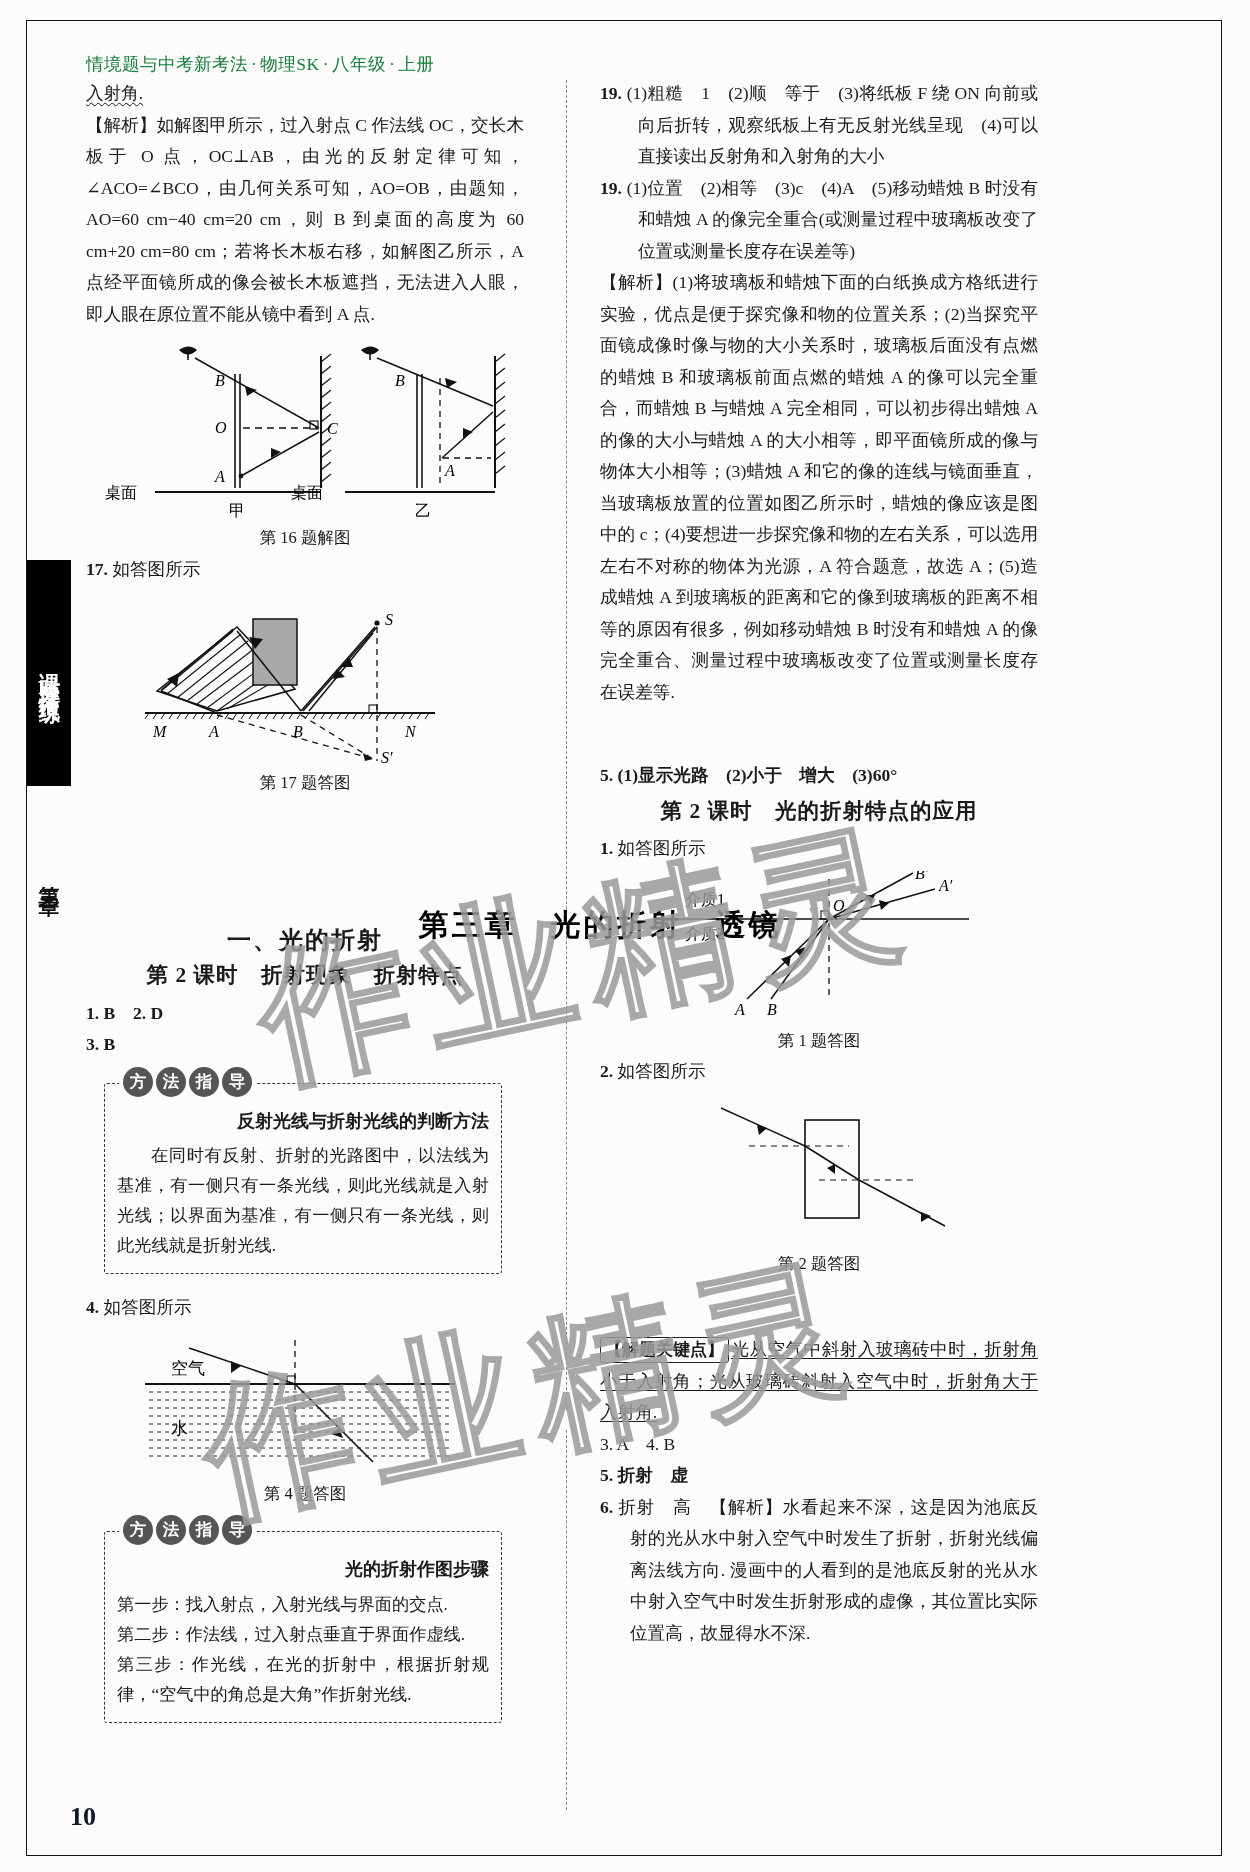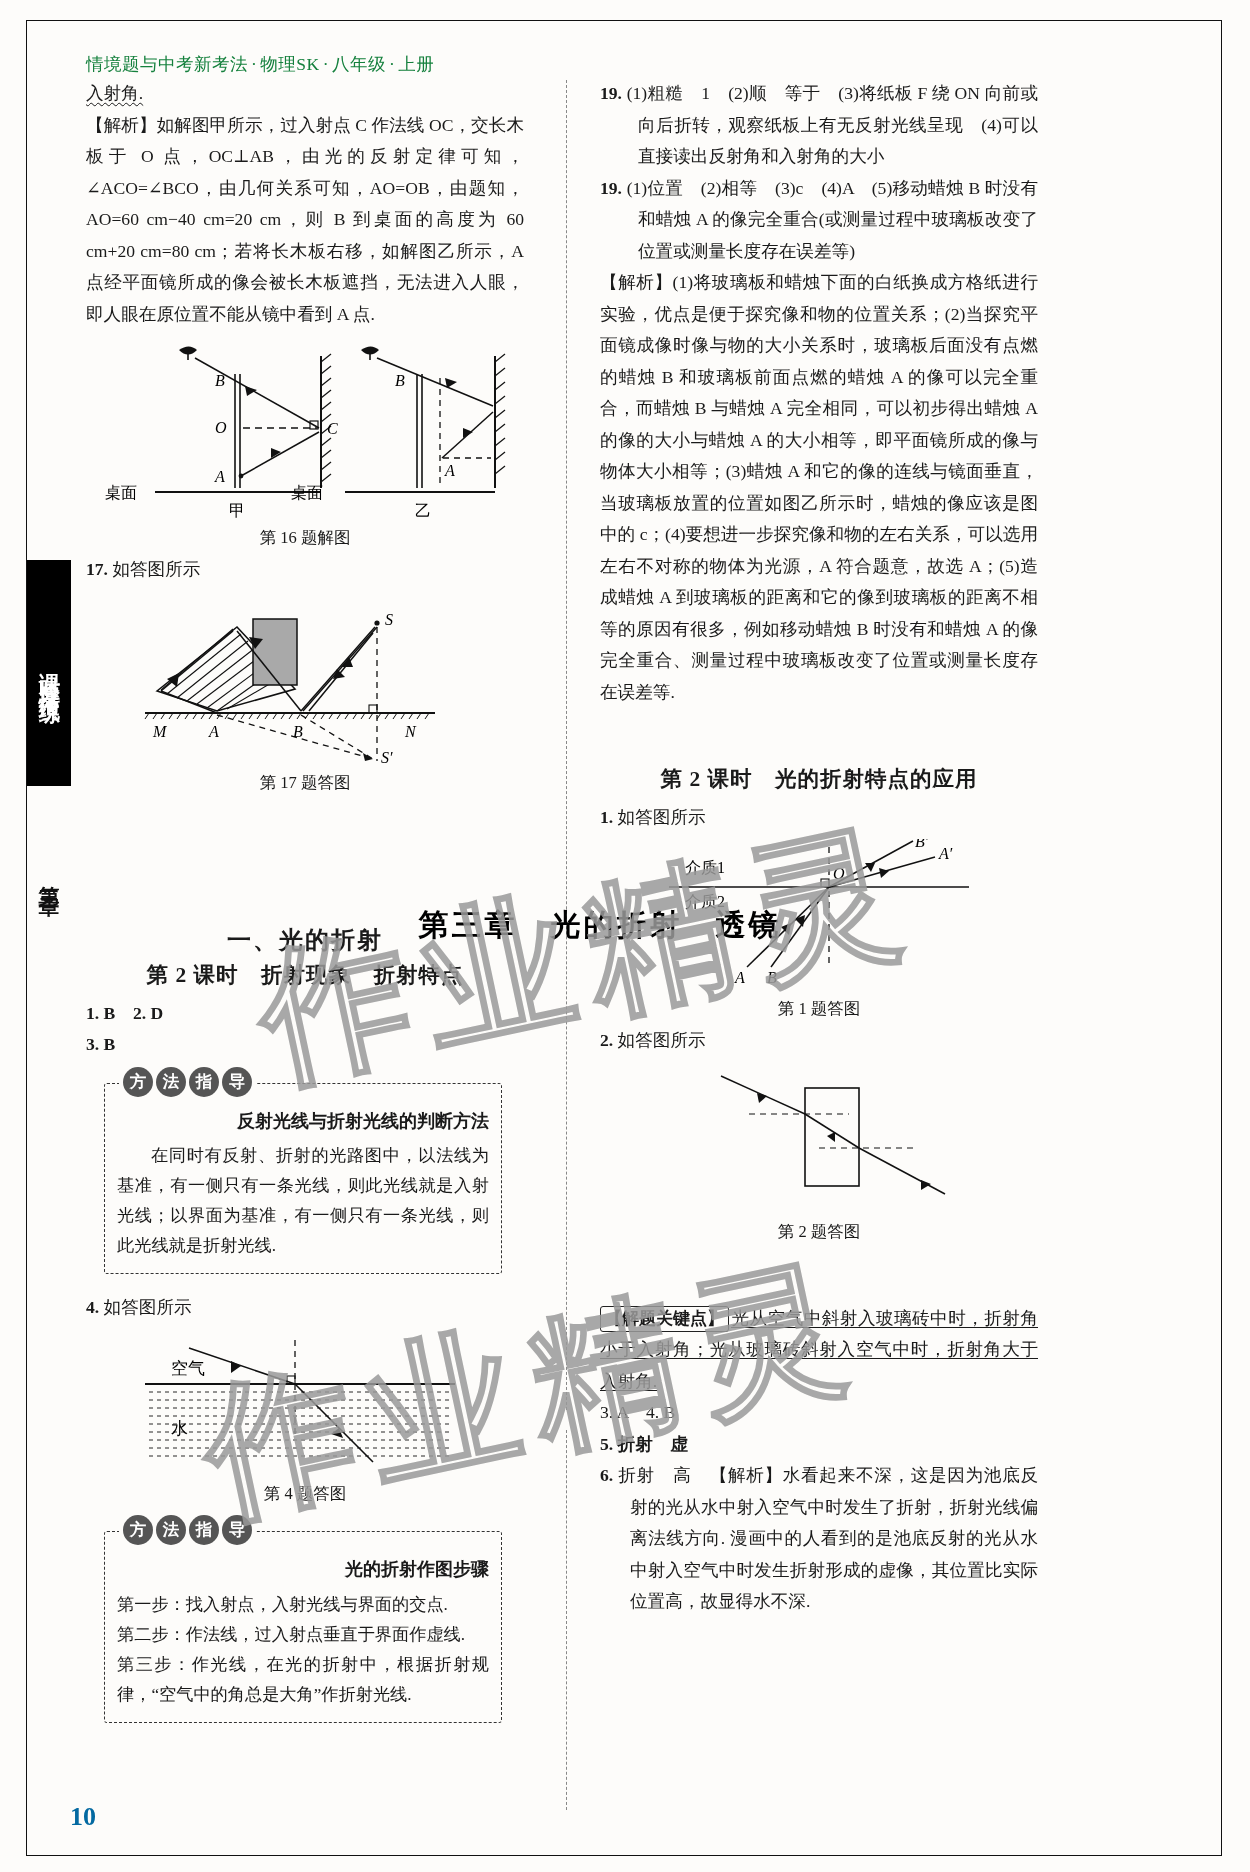--- a/index.html
+++ b/index.html
@@ -63,21 +63,21 @@
     font-weight:bold;
     letter-spacing:4px;
     font-family:"Liberation Serif","DejaVu Serif",serif;
   }
   
   .folio{
     position:absolute;
     left:70px;bottom:40px;
     font-size:26px;
     font-weight:bold;
-    color:#0369a1;
+    color:#0f172a;
   }
   
   .col{
     position:absolute;
     top:78px;
     width:438px;
     font-size:17.6px;
     line-height:31.5px;
     text-align:justify;
   }
@@ -528,20 +528,21 @@
 
     <p class="hang">
       <span class="num">19.</span>
       <span>(1)位置　(2)相等　(3)c　(4)A　(5)移动蜡烛 B 时没有和蜡烛 A 的像完全重合(或测量过程中玻璃板改变了位置或测量长度存在误差等)</span>
     </p>
 
     <p>【解析】(1)将玻璃板和蜡烛下面的白纸换成方格纸进行实验，优点是便于探究像和物的位置关系；(2)当探究平面镜成像时像与物的大小关系时，玻璃板后面没有点燃的蜡烛 B 和玻璃板前面点燃的蜡烛 A 的像可以完全重合，而蜡烛 B 与蜡烛 A 完全相同，可以初步得出蜡烛 A 的像的大小与蜡烛 A 的大小相等，即平面镜所成的像与物体大小相等；(3)蜡烛 A 和它的像的连线与镜面垂直，当玻璃板放置的位置如图乙所示时，蜡烛的像应该是图中的 c；(4)要想进一步探究像和物的左右关系，可以选用左右不对称的物体为光源，A 符合题意，故选 A；(5)造成蜡烛 A 到玻璃板的距离和它的像到玻璃板的距离不相等的原因有很多，例如移动蜡烛 B 时没有和蜡烛 A 的像完全重合、测量过程中玻璃板改变了位置或测量长度存在误差等.</p>
 
     <div style="height:52px"></div>
 
+    <p style="font-weight:bold">5. (1)显示光路　(2)小于　增大　(3)60°</p>
 
     <div class="lesson-title">第 2 课时　光的折射特点的应用</div>
 
     <p class="hang2">
       <span class="num">1.</span>
       <span>如答图所示</span>
     </p>
 
     <div class="figwrap">
       <svg class="fig" width="340" height="150" viewBox="0 0 340 150">

